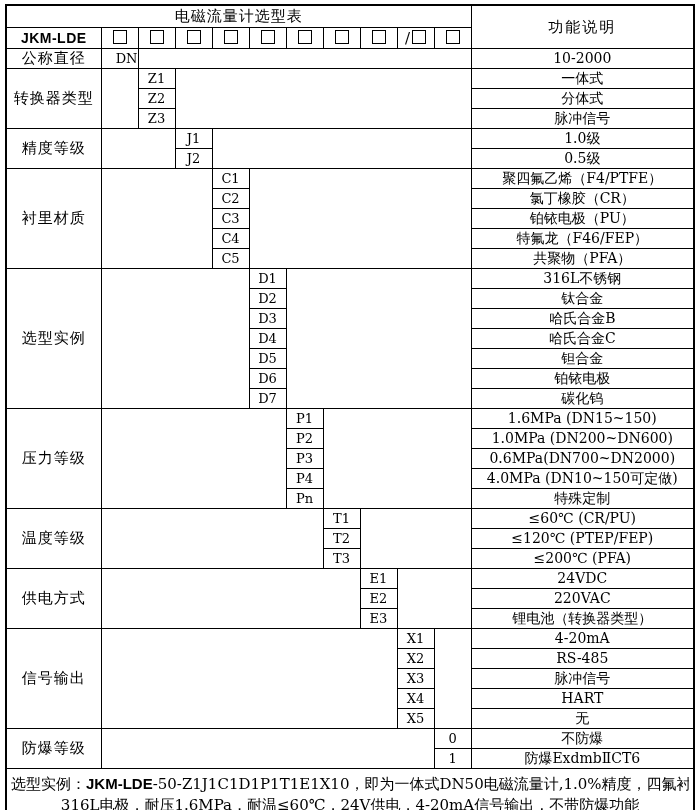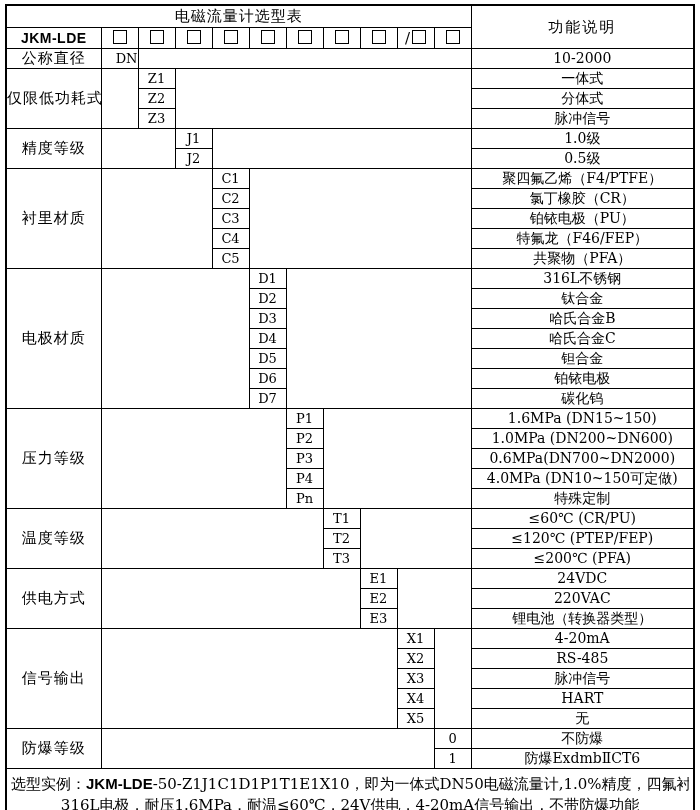--- a/index.html
+++ b/index.html
@@ -79,21 +79,21 @@
           <td><span class="cb"></span></td>
         </tr>
 
       <tr>
           <td class="section-label" rowspan="1">公称直径</td>
           <td class="code-cell code-left">DN</td>
           <td rowspan="1" colspan="9"></td>
           <td>10-2000</td>
         </tr>
         <tr>
-          <td class="section-label" rowspan="3">仅限低功耗式</td>
+          <td class="section-label" rowspan="3">转换器类型</td>
           <td rowspan="3" colspan="1"></td>
           <td class="code-cell">Z1</td>
           <td rowspan="3" colspan="8"></td>
           <td>一体式</td>
         </tr>
         <tr>
           <td class="code-cell">Z2</td>
           <td>分体式</td>
         </tr>
         <tr>
@@ -128,21 +128,21 @@
         </tr>
         <tr>
           <td class="code-cell">C4</td>
           <td>特氟龙（F46/FEP）</td>
         </tr>
         <tr>
           <td class="code-cell">C5</td>
           <td>共聚物（PFA）</td>
         </tr>
         <tr>
-          <td class="section-label" rowspan="7">电极材质</td>
+          <td class="section-label" rowspan="7">选型实例</td>
           <td rowspan="7" colspan="4"></td>
           <td class="code-cell">D1</td>
           <td rowspan="7" colspan="5"></td>
           <td>316L不锈钢</td>
         </tr>
         <tr>
           <td class="code-cell">D2</td>
           <td>钛合金</td>
         </tr>
         <tr>

